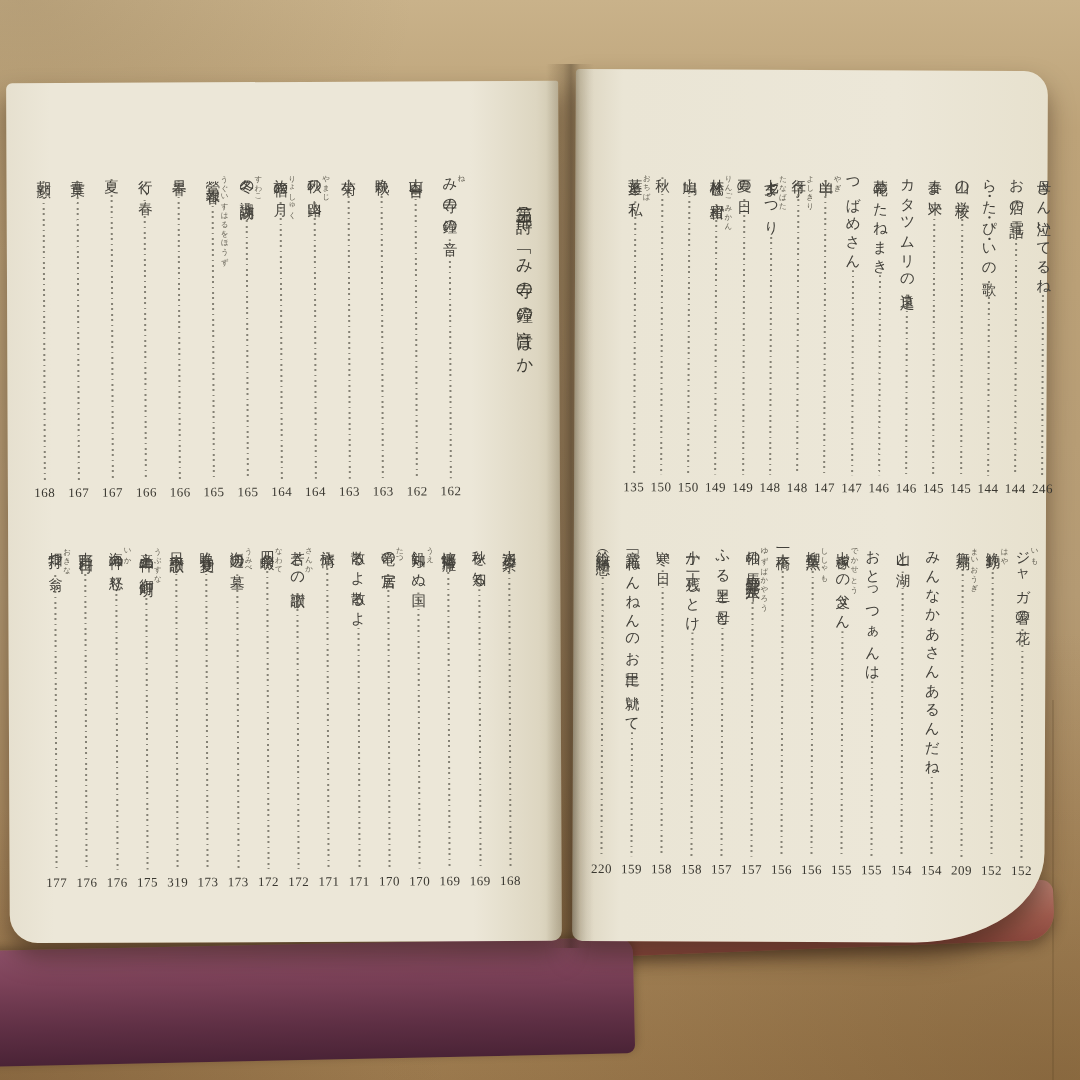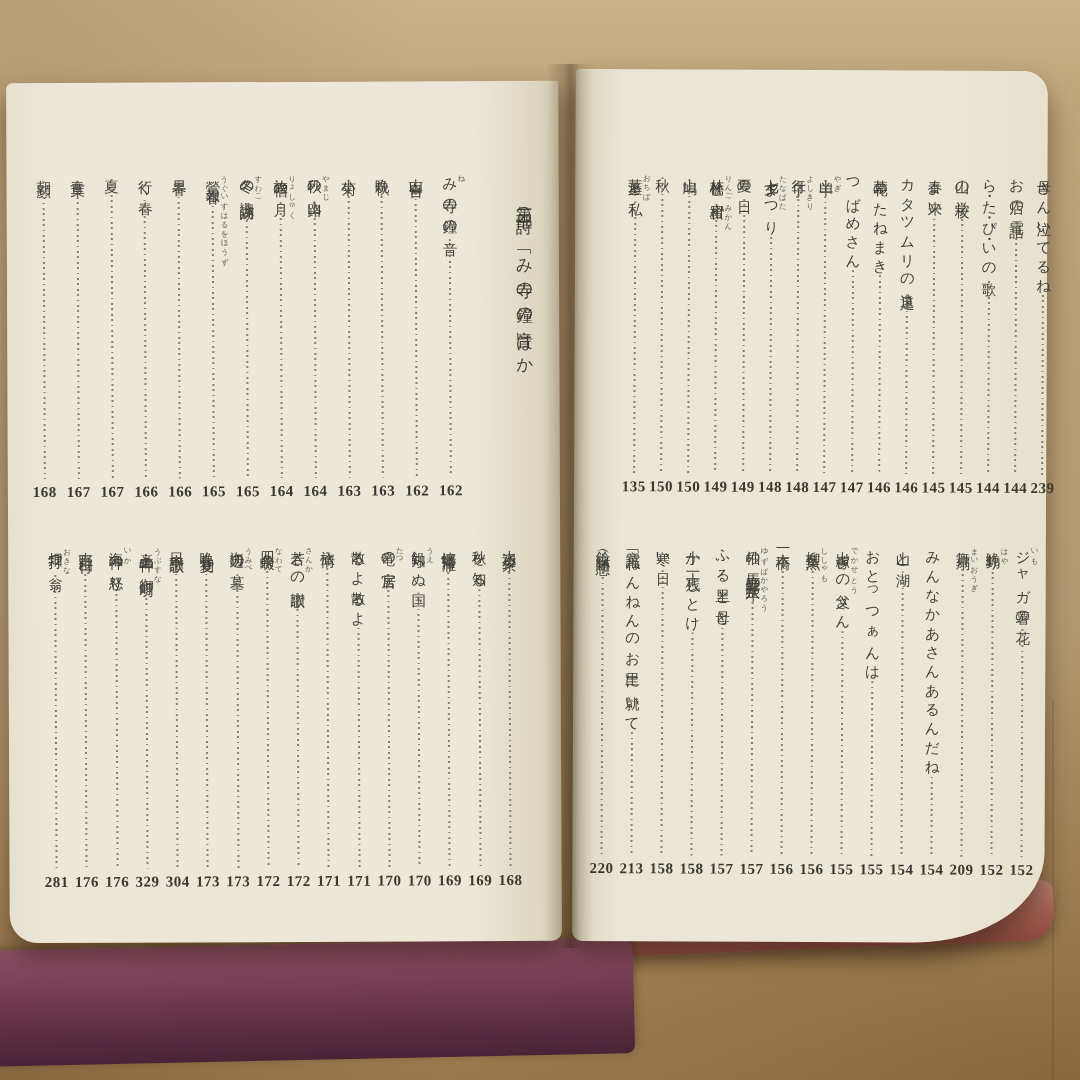--- a/index.html
+++ b/index.html
@@ -44,40 +44,40 @@
   .lp1{left:20px;top:86px;width:440px;height:332px;}
   .lp2{left:32px;top:458px;width:484px;height:350px;}
   .entry{position:relative;display:flex;flex-direction:column;align-items:center;height:100%;flex:1 1 0;min-width:0;}
   .title-wrap{position:relative;flex:0 1 auto;}
   .entry-title{display:block;writing-mode:vertical-rl;font-size:14.5px;line-height:1;
     letter-spacing:2.5px;color:#42403a;}
   .entry-ruby{position:absolute;top:2px;right:-9px;writing-mode:vertical-rl;
     font-size:7.5px;letter-spacing:.5px;color:#605d51;white-space:nowrap;}
   .leader{flex:1 1 auto;width:2px;min-height:8px;margin:7px 0 5px;opacity:.8;
     background-image:repeating-linear-gradient(to bottom,#6b685c 0 1.8px,transparent 1.8px 5.4px);}
-  .entry-page{flex:0 0 auto;font-size:15px;color:#3a3831;letter-spacing:.5px;font-weight:bold;}
+  .entry-page{flex:0 0 auto;font-size:13px;color:#3a3831;letter-spacing:.5px;}
 </style>
 </head>
 <body>
 
 <div class="scene">
   <div class="bg"></div>
   <div class="seam"></div>
   <div class="cover-pink"></div>
   <div class="cover-maroon"></div>
 
   <div class="page page-right">
     <div class="toc-block rp1">
   <div class="entry">
     <span class="title-wrap">
       <span class="entry-title">母さん泣いてるね</span>
 
     </span>
     <span class="leader"></span>
-    <span class="entry-page">239</span>
+    <span class="entry-page">246</span>
   </div>
 
   <div class="entry">
     <span class="title-wrap">
       <span class="entry-title">お店の電話</span>
 
     </span>
     <span class="leader"></span>
     <span class="entry-page">144</span>
   </div>
@@ -325,21 +325,21 @@
     <span class="leader"></span>
     <span class="entry-page">158</span>
   </div>
 
   <div class="entry">
     <span class="title-wrap">
       <span class="entry-title">童謡「ねんねんのお里」に就いて</span>
 
     </span>
     <span class="leader"></span>
-    <span class="entry-page">213</span>
+    <span class="entry-page">159</span>
   </div>
 
   <div class="entry">
     <span class="title-wrap">
       <span class="entry-title">鈴虫（随想）</span>
 
     </span>
     <span class="leader"></span>
     <span class="entry-page">220</span>
   </div>
@@ -568,30 +568,30 @@
     <span class="leader"></span>
     <span class="entry-page">173</span>
   </div>
 
   <div class="entry">
     <span class="title-wrap">
       <span class="entry-title">日本讃歌</span>
 
     </span>
     <span class="leader"></span>
-    <span class="entry-page">304</span>
+    <span class="entry-page">319</span>
   </div>
 
   <div class="entry">
     <span class="title-wrap">
       <span class="entry-title">産土神の御灯明</span>
       <span class="entry-ruby">うぶすな</span>
     </span>
     <span class="leader"></span>
-    <span class="entry-page">329</span>
+    <span class="entry-page">175</span>
   </div>
 
   <div class="entry">
     <span class="title-wrap">
       <span class="entry-title">海神の怒り</span>
       <span class="entry-ruby">いか</span>
     </span>
     <span class="leader"></span>
     <span class="entry-page">176</span>
   </div>
@@ -604,19 +604,19 @@
     <span class="leader"></span>
     <span class="entry-page">176</span>
   </div>
 
   <div class="entry">
     <span class="title-wrap">
       <span class="entry-title">畑打つ翁</span>
       <span class="entry-ruby">おきな</span>
     </span>
     <span class="leader"></span>
-    <span class="entry-page">281</span>
+    <span class="entry-page">177</span>
   </div>
 </div>
   </div>
 
   <div class="gutter"></div>
 </div>
 
 </body></html>

